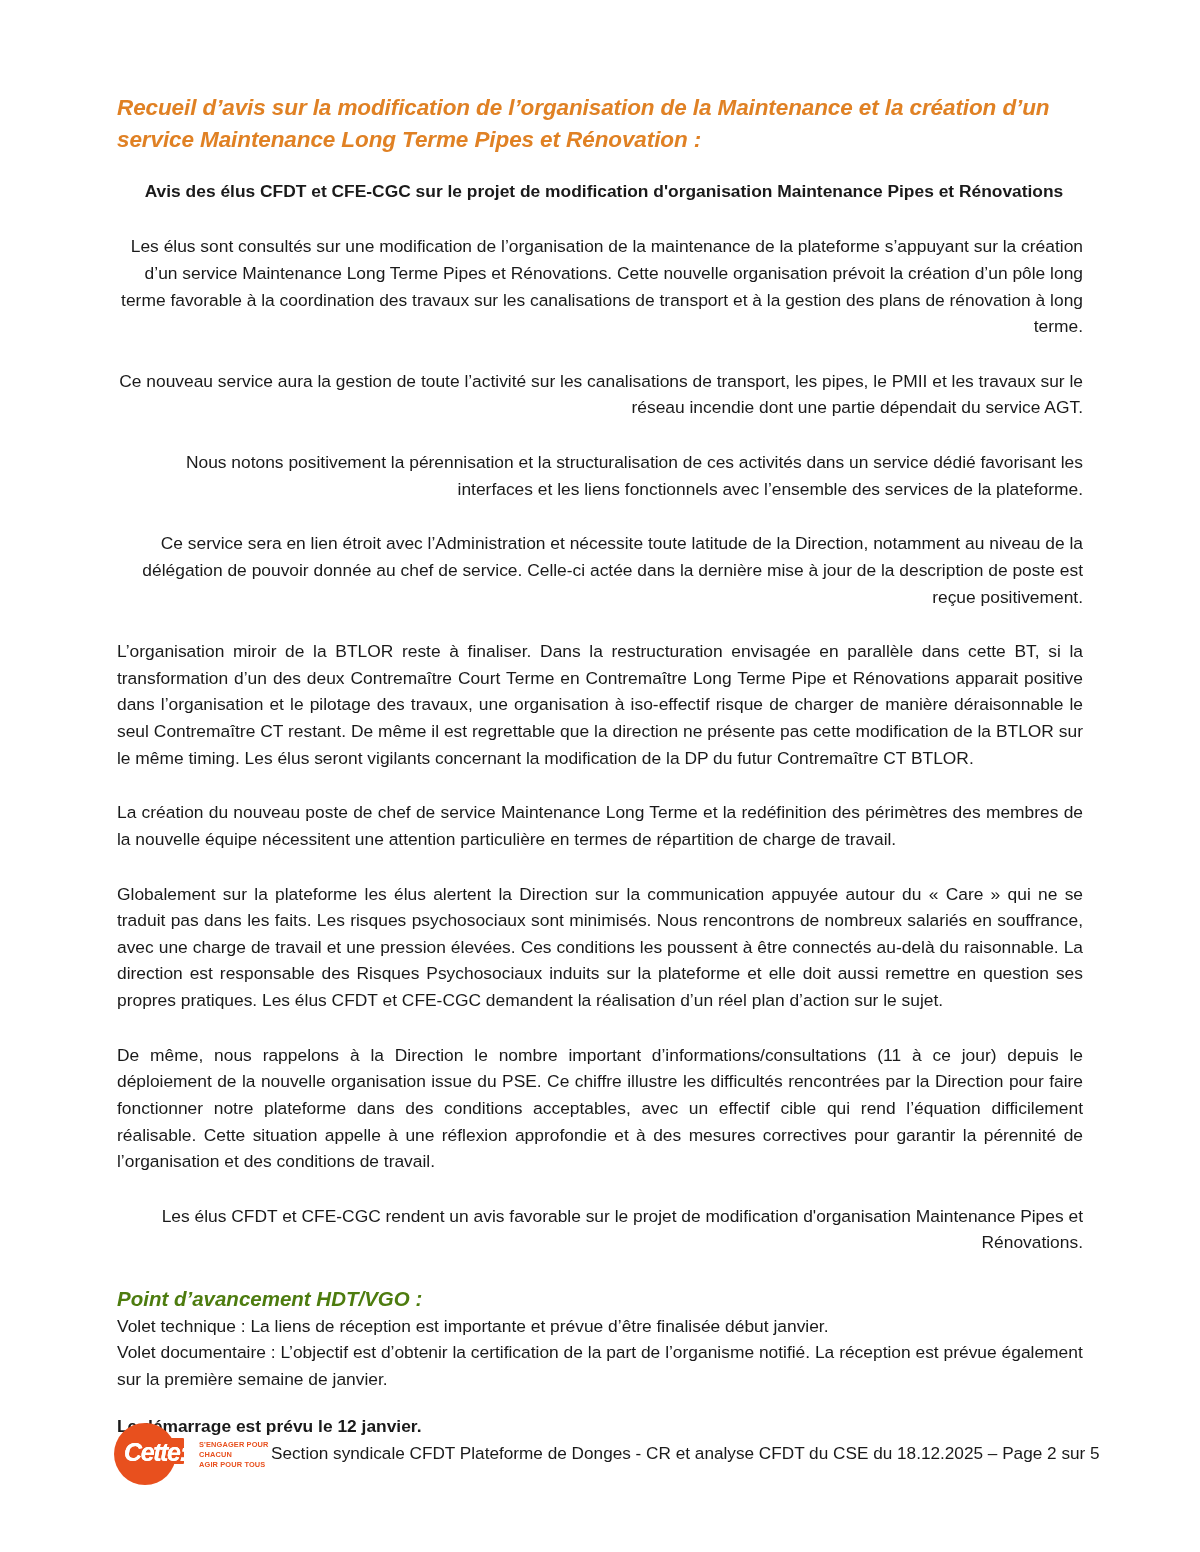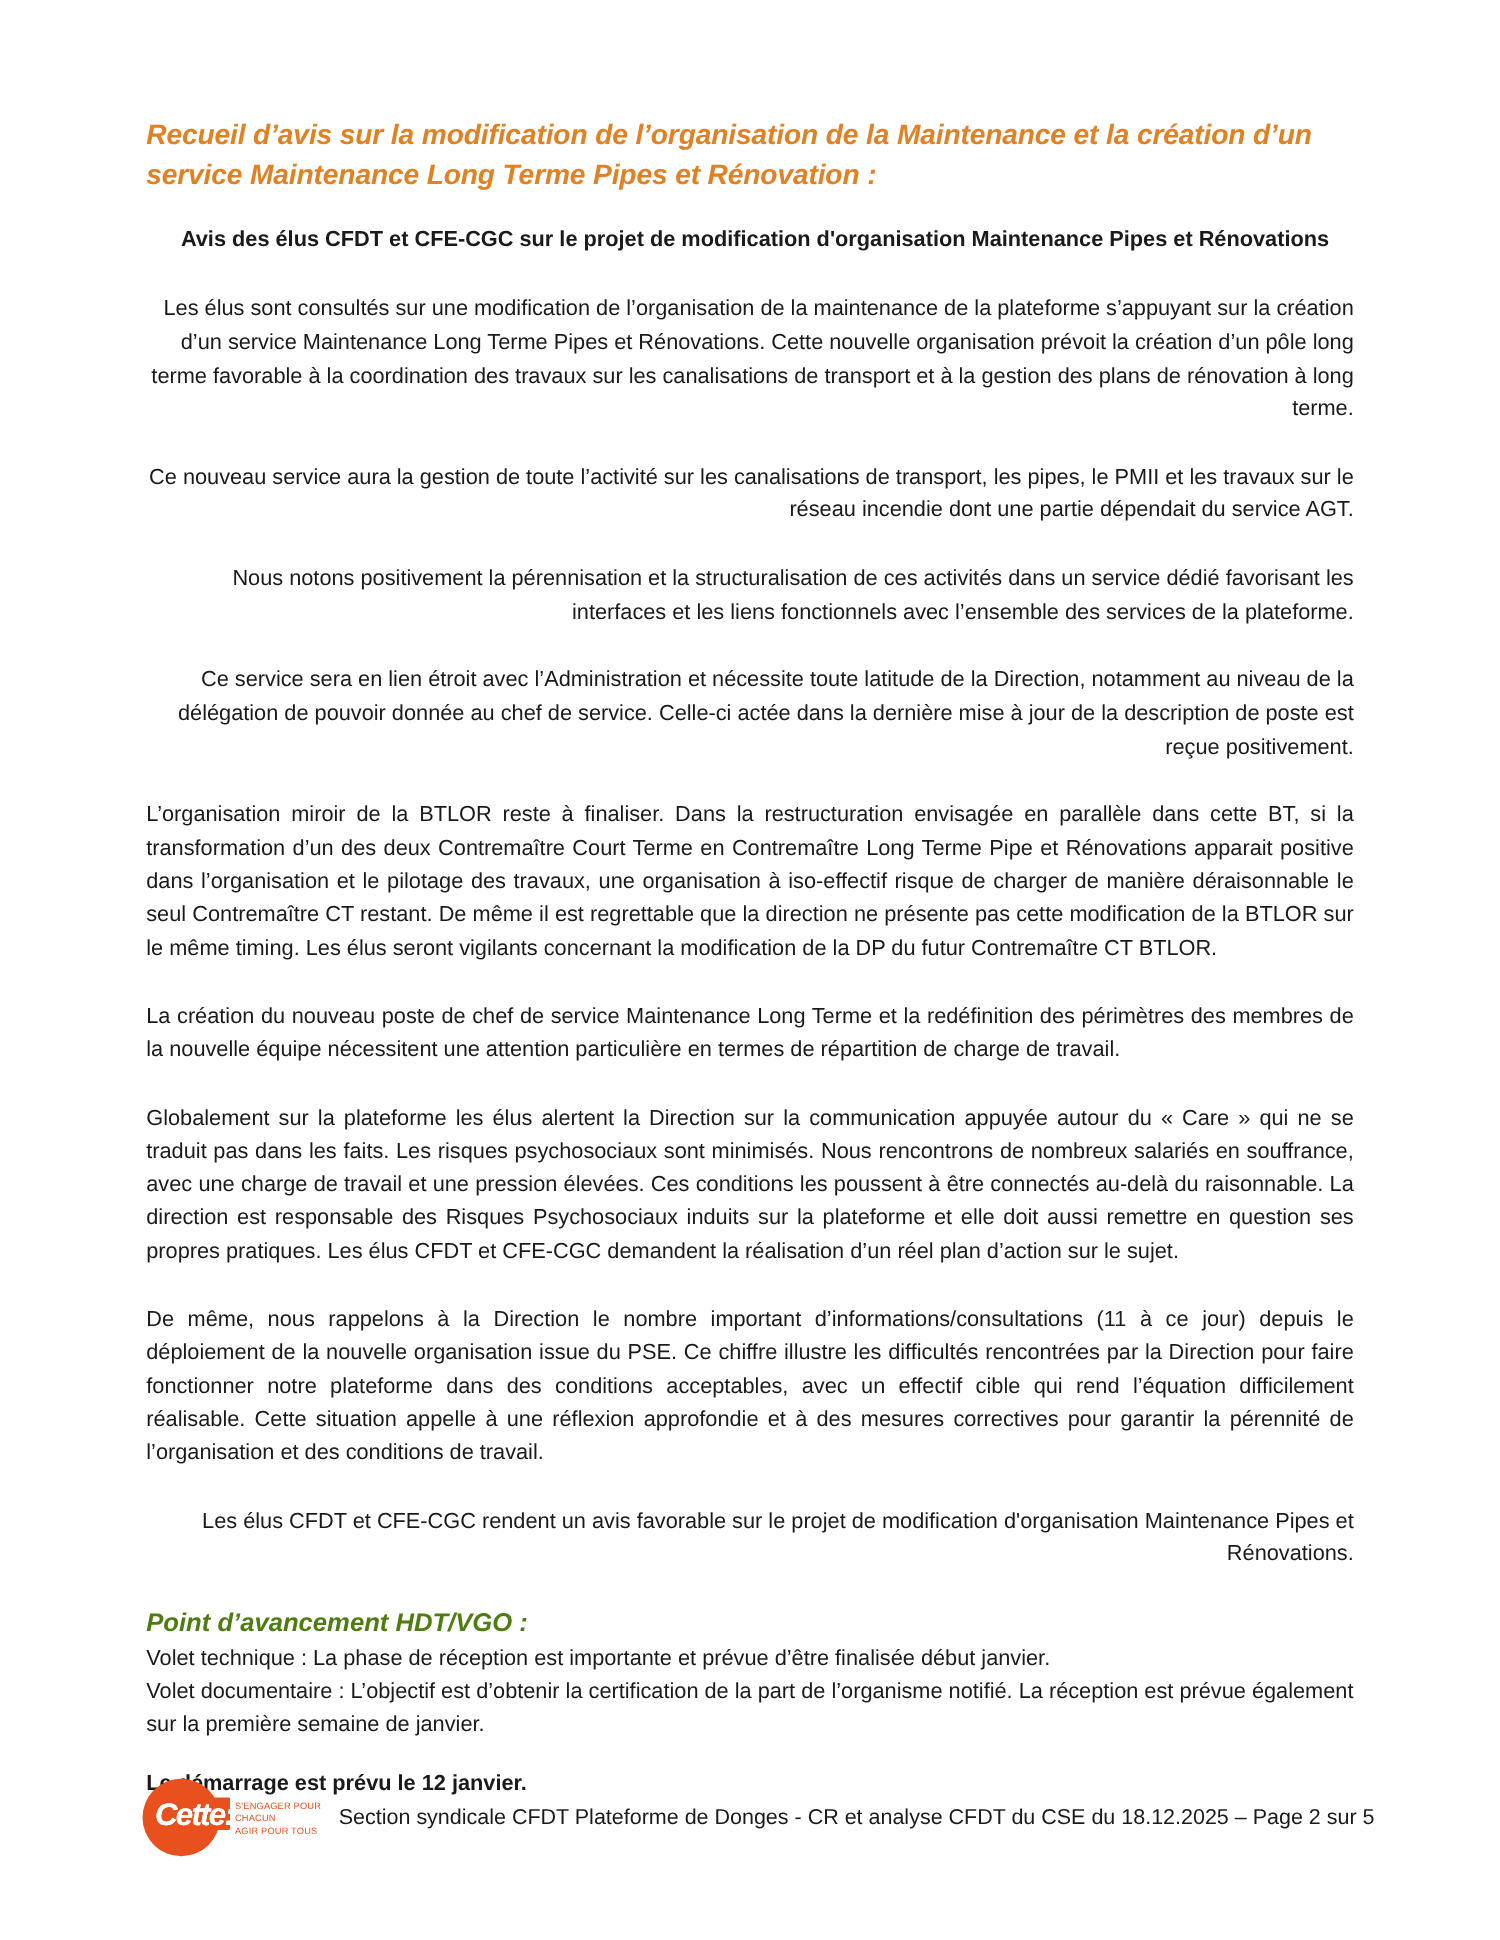--- a/index.html
+++ b/index.html
@@ -129,25 +129,25 @@
     left: 10px;
     top: 18px;
     width: 62px;
     height: 26px;
     background: #E8501E;
     z-index: 1;
     border-radius: 1px;
   }
   .logo-tag {
     position: absolute;
-    left: 76px;
+    left: 87px;
     top: 20px;
     color: #E8501E;
     font-size: 7.4px;
-    font-weight: normal;
+    font-weight: bold;
     line-height: 1.32;
     letter-spacing: 0.15px;
     width: 80px;
   }
   .footer-text {
     font-size: 17.2px;
     line-height: 1.3;
     color: #1a1a1a;
     white-space: nowrap;
     margin-left: 4px;
@@ -187,21 +187,21 @@
     <p class="body-par justify">Globalement sur la plateforme les élus alertent la Direction sur la communication appuyée autour du « Care » qui ne se traduit pas dans les faits. Les risques psychosociaux sont minimisés. Nous rencontrons de nombreux salariés en souffrance, avec une charge de travail et une pression élevées. Ces conditions les poussent à être connectés au-delà du raisonnable. La direction est responsable des Risques Psychosociaux induits sur la plateforme et elle doit aussi remettre en question ses propres pratiques. Les élus CFDT et CFE-CGC demandent la réalisation d’un réel plan d’action sur le sujet.</p>
 
     <div class="gap-md"></div>
     <p class="body-par justify">De même, nous rappelons à la Direction le nombre important d’informations/consultations (11 à ce jour) depuis le déploiement de la nouvelle organisation issue du PSE. Ce chiffre illustre les difficultés rencontrées par la Direction pour faire fonctionner notre plateforme dans des conditions acceptables, avec un effectif cible qui rend l’équation difficilement réalisable. Cette situation appelle à une réflexion approfondie et à des mesures correctives pour garantir la pérennité de l’organisation et des conditions de travail.</p>
 
     <div class="gap-md"></div>
     <p class="body-par">Les élus CFDT et CFE-CGC rendent un avis favorable sur le projet de modification d'organisation Maintenance Pipes et Rénovations.</p>
 
     <div class="gap-lg"></div>
     <div class="section-title">Point d’avancement HDT/VGO :</div>
-    <p class="tight-line">Volet technique : La phase de réception est importante et prévue d’être finalisée début janvier.</p>
+    <p class="tight-line">Volet technique : La liens de réception est importante et prévue d’être finalisée début janvier.</p>
     <p class="tight-line">Volet documentaire : L’objectif est d’obtenir la certification de la part de l’organisme notifié. La réception est prévue également sur la première semaine de janvier.</p>
 
     <div class="gap-sm"></div>
     <p class="bold-line">Le démarrage est prévu le 12 janvier.</p>
 
   </div>
 
   <div class="footer">
     <div class="logo-wrap">
       <div class="logo-circle"></div>

